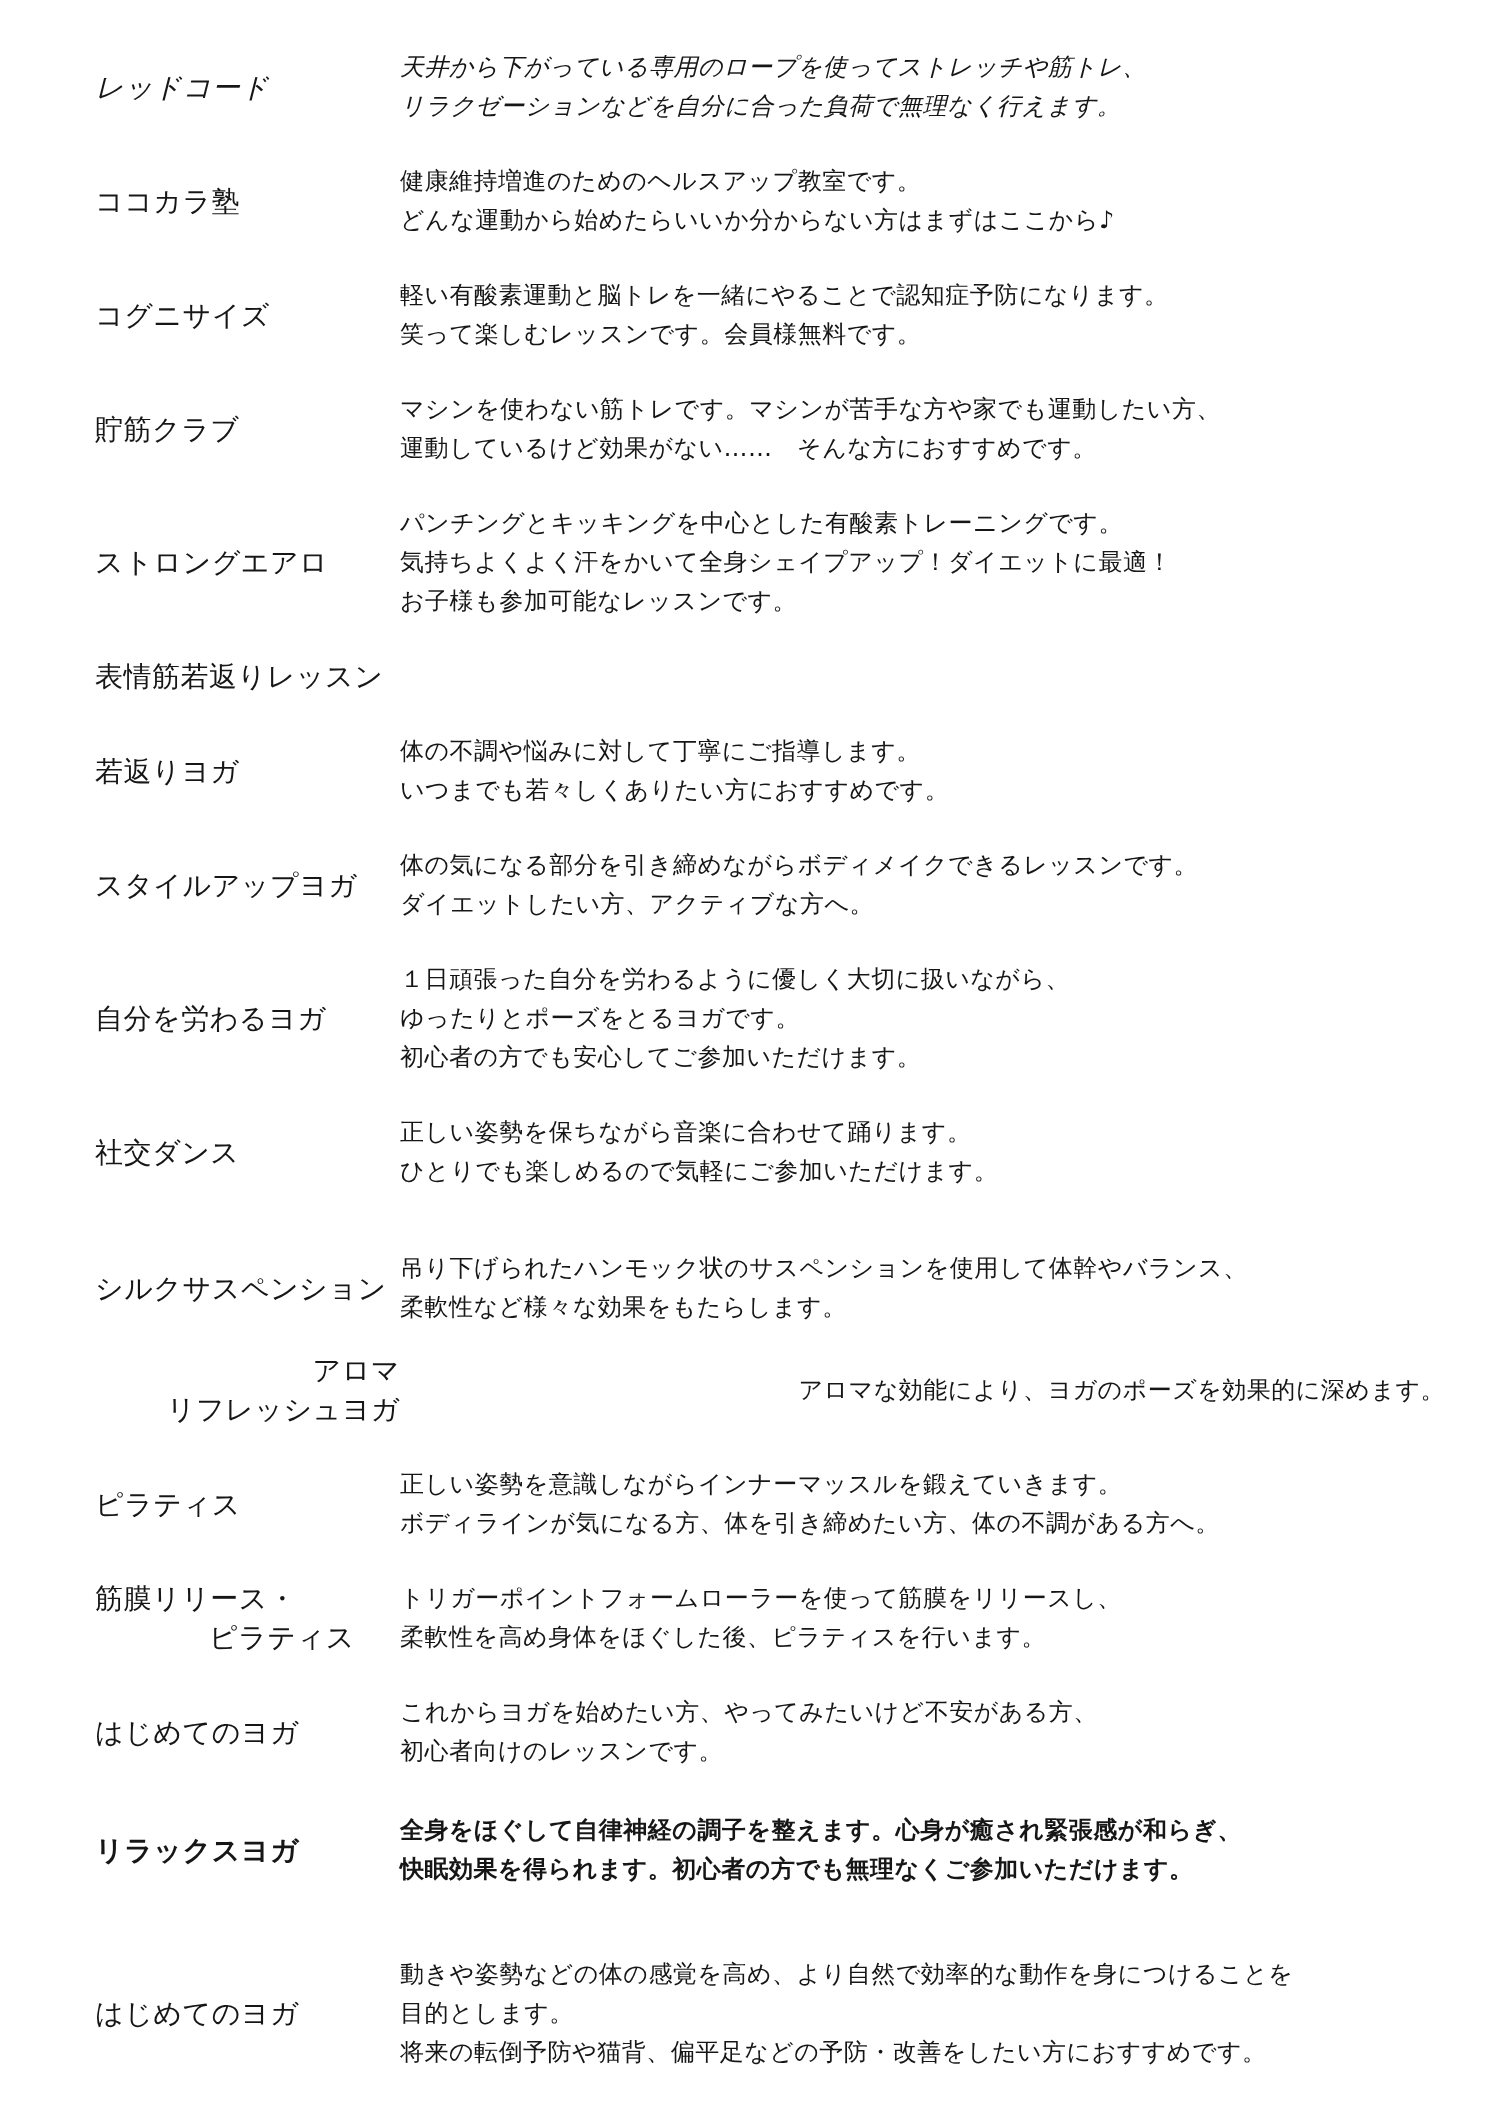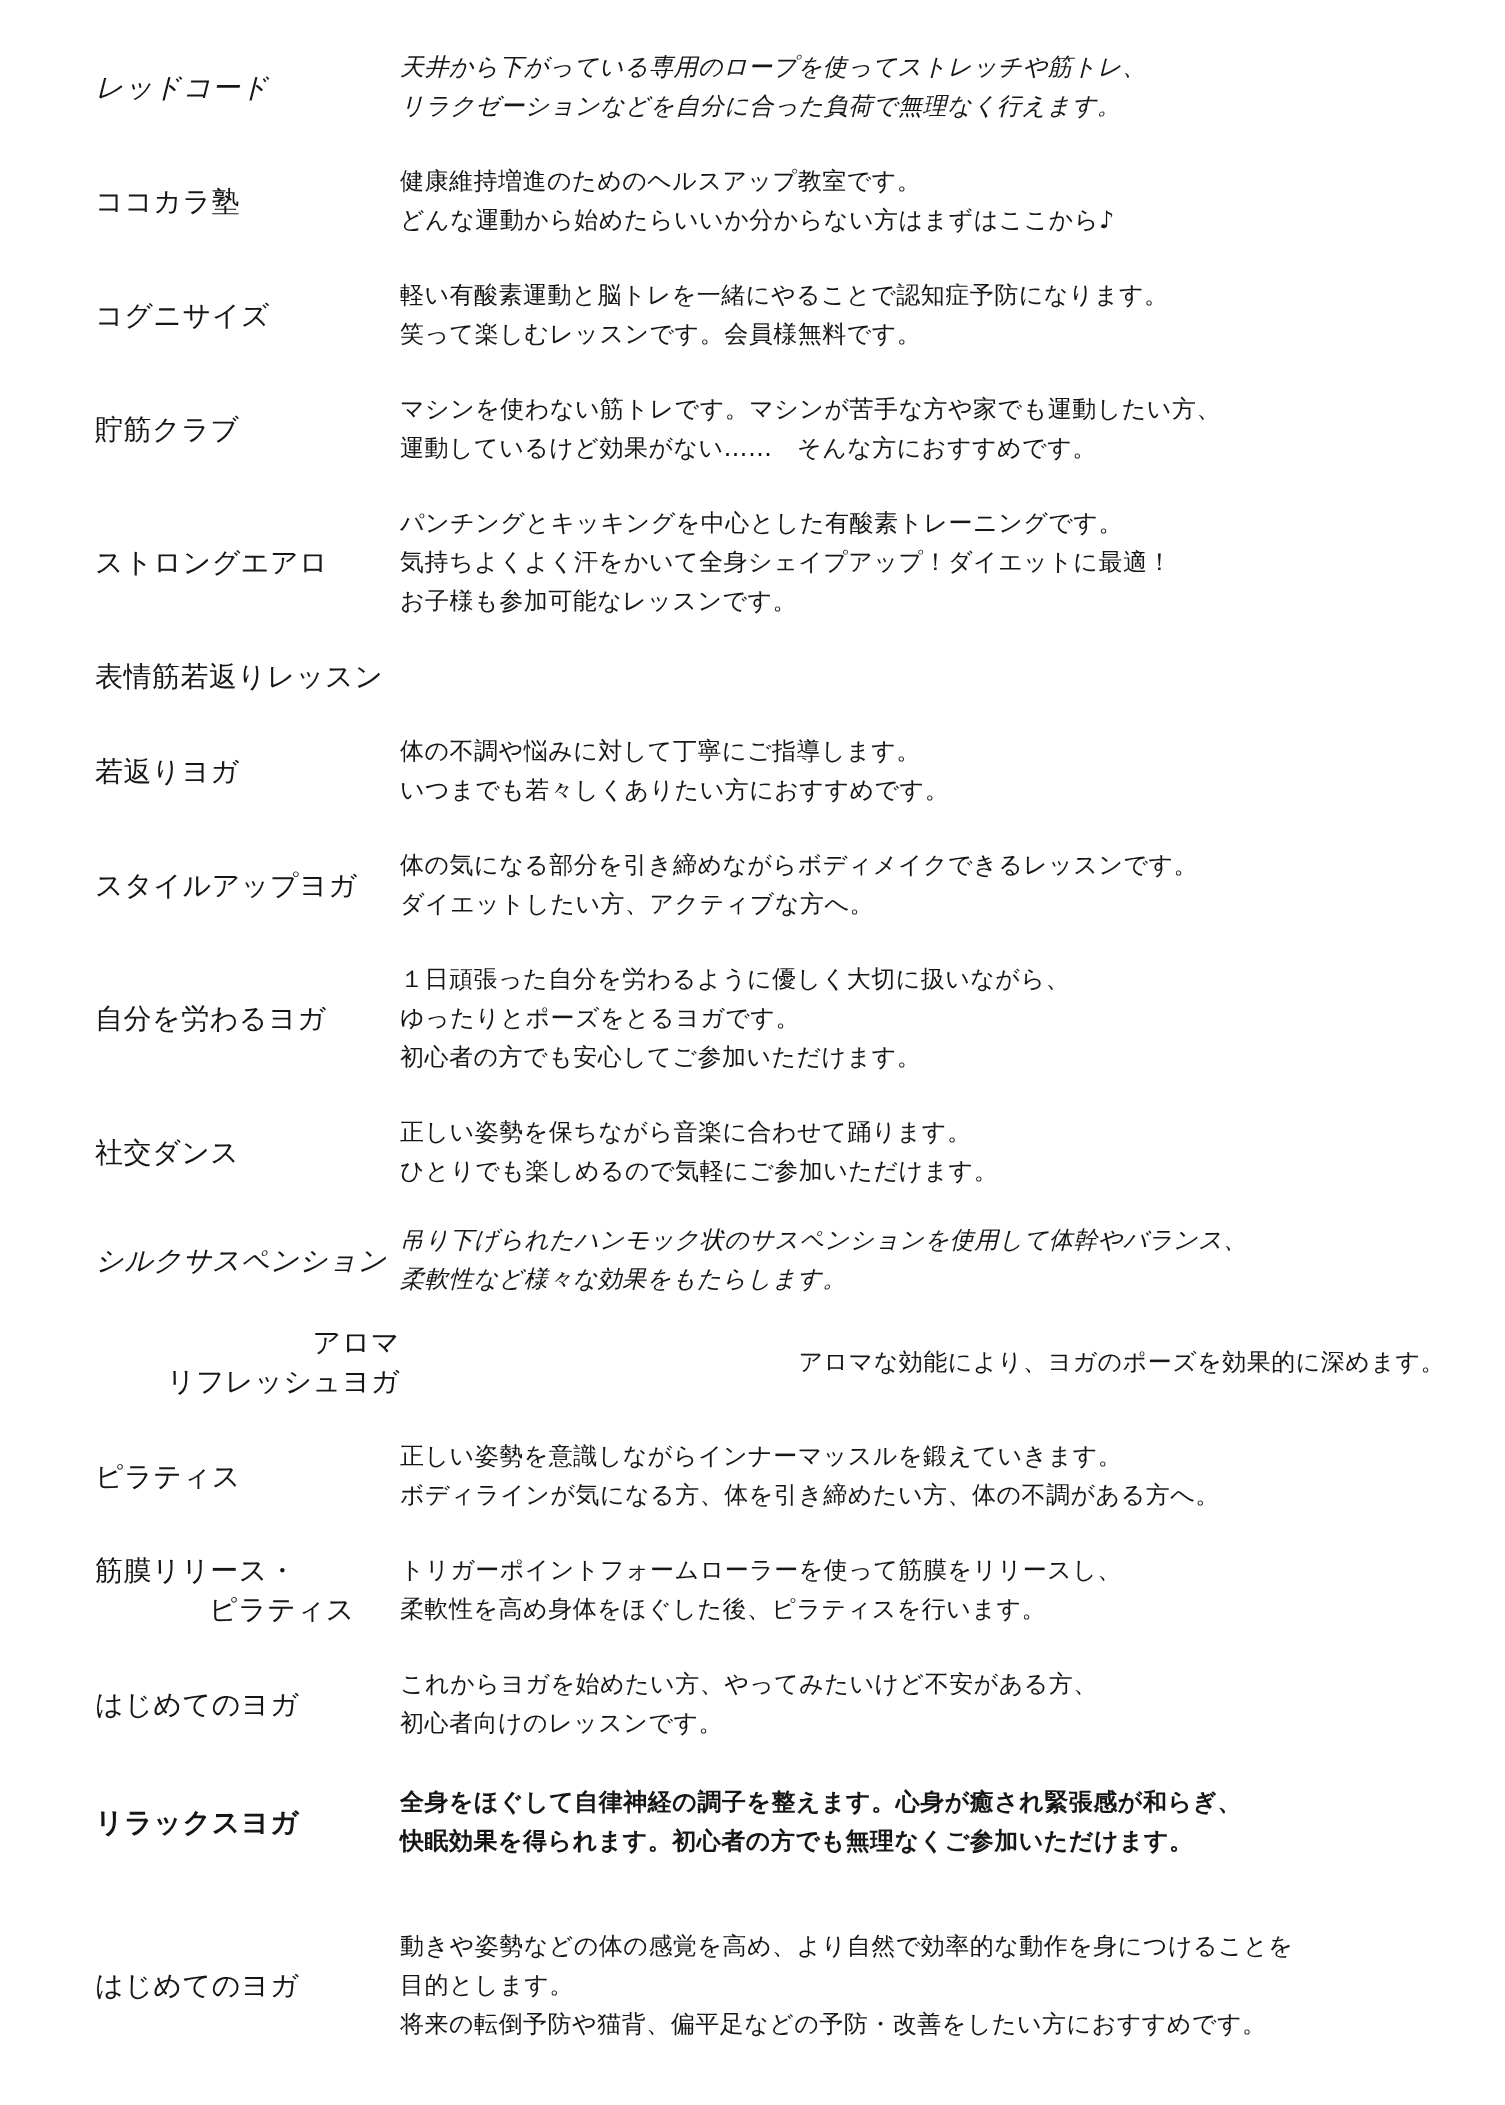--- a/index.html
+++ b/index.html
@@ -22,21 +22,21 @@
     display: flex;
     flex-direction: column;
   }
   .row {
     display: flex;
     align-items: center;
     margin-top: 36px;
   }
   .row:first-child { margin-top: 0; font-style: italic; }
   
-  .row:nth-child(11) { margin-top: 30px; font-style: italic; }
+  .row:nth-child(11) { margin-top: 58px; }
   .row:nth-child(12) { margin-top: 24px; text-align: right; }
   .row:nth-child(16) { margin-top: 40px; font-weight: bold; }
   .row:nth-child(17) { margin-top: 66px; }
 
   .name {
     flex: 0 0 305px;
     width: 305px;
     font-size: 28px;
     line-height: 39px;
     white-space: pre-wrap;

